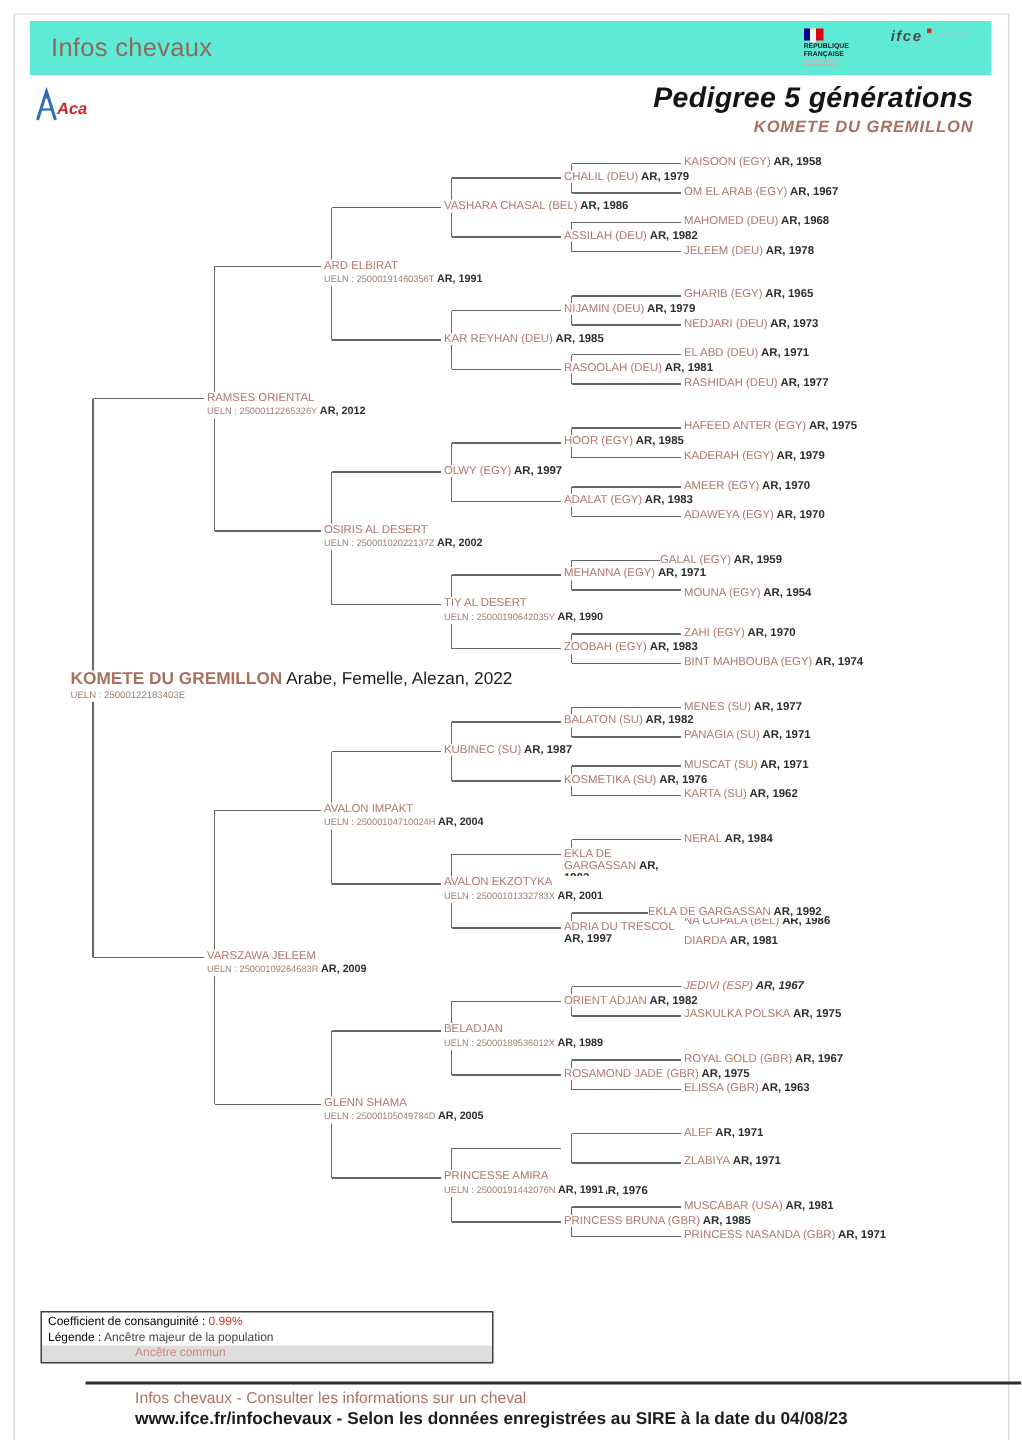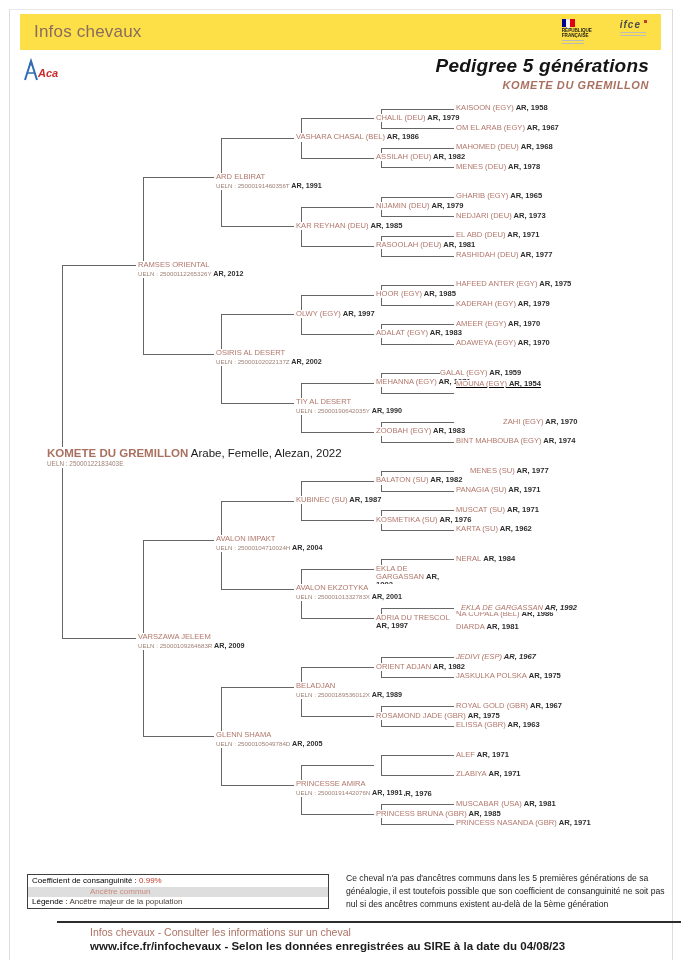--- a/index.html
+++ b/index.html
@@ -2,32 +2,32 @@
 <html><head>
 <meta charset="utf-8">
 <title>Pedigree</title>
 <style>
   html,body{margin:0;padding:0;background:#fff;}
   .page{position:relative;width:681px;height:960px;background:#ffffff;overflow:hidden;
         font-family:"Liberation Sans",sans-serif;}
   .frame{position:absolute;left:9px;top:9px;width:662px;height:951px;
          border-left:1px solid #dcdcdc;border-right:1px solid #dcdcdc;border-top:1px solid #e8e8e8;}
   
-  .topbar{position:absolute;left:20px;top:14px;width:641px;height:36px;background:#fde047;
+  .topbar{position:absolute;left:20px;top:14px;width:641px;height:36px;background:#5eead4;
           display:flex;align-items:center;}
   .topbar-title{font-size:17px;color:#8a6c5e;padding-left:14px;letter-spacing:.2px;}
   .topbar-logos{margin-left:auto;display:flex;align-items:flex-start;gap:18px;padding-right:14px;}
   .rf{display:flex;flex-direction:column;width:40px;}
   .rf-flag{display:flex;width:13px;height:8px;margin-bottom:1px;}
   .rf-flag span{flex:1;height:100%;}
   .rf-b{background:#000091;} .rf-w{background:#f5f5f5;border-top:1px solid #ddd;border-bottom:1px solid #ddd;} .rf-r{background:#e1000f;}
   .rf-text{font-size:4.6px;font-weight:bold;color:#1a1a1a;line-height:5px;width:34px;}
   .rf-motto{margin-top:2px;width:22px;height:6px;
             background:repeating-linear-gradient(#b9b9b9 0 1px,transparent 1px 3px);}
-  .ifce{display:flex;flex-direction:column;align-items:center;}
+  .ifce{display:flex;flex-direction:row;align-items:center;}
   .ifce-text{font-size:10px;font-style:italic;font-weight:bold;color:#4c4c4c;letter-spacing:1px;}
   .ifce-text::after{content:"";display:inline-block;width:3px;height:3px;background:#c23b2e;margin-left:3px;vertical-align:super;}
   .ifce-sub{margin-top:2px;width:26px;height:5px;
             background:repeating-linear-gradient(#bdbdbd 0 1px,transparent 1px 3px);}
   
   .title-block{position:absolute;left:0;top:55px;width:649px;text-align:right;}
   .title-main{font-size:19px;font-style:italic;font-weight:600;color:#141414;letter-spacing:.2px;}
   .title-horse{margin-top:2px;font-size:11px;font-style:italic;font-weight:bold;color:#a9705f;letter-spacing:.6px;}
   
   .aca{position:absolute;left:22px;top:58px;width:46px;height:28px;}
@@ -194,59 +194,59 @@
         <line x1="381" y1="804.8000000000001" x2="381" y2="824.4000000000001"></line>
         <line x1="381" y1="804.8000000000001" x2="454" y2="804.8000000000001"></line>
         <line x1="381" y1="824.4000000000001" x2="454" y2="824.4000000000001"></line>
       </svg>
       <div class="node" style="left: 456px; top: 104px;"><span class="nm">KAISOON (EGY)</span><span class="sx"> AR, 1958</span></div>
       <div class="node" style="left: 376px; top: 113.8px;"><span class="nm">CHALIL (DEU)</span><span class="sx"> AR, 1979</span></div>
       <div class="node" style="left: 456px; top: 123.6px;"><span class="nm">OM EL ARAB (EGY)</span><span class="sx"> AR, 1967</span></div>
       <div class="node" style="left: 296px; top: 133.4px;"><span class="nm">VASHARA CHASAL (BEL)</span><span class="sx"> AR, 1986</span></div>
       <div class="node" style="left: 456px; top: 143.2px;"><span class="nm">MAHOMED (DEU)</span><span class="sx"> AR, 1968</span></div>
       <div class="node" style="left: 376px; top: 153px;"><span class="nm">ASSILAH (DEU)</span><span class="sx"> AR, 1982</span></div>
-      <div class="node" style="left: 456px; top: 162.8px;"><span class="nm">MENES (DEU)</span><span class="sx"> AR, 1978</span></div>
+      <div class="node" style="left: 456px; top: 162.8px;"><span class="nm">JELEEM (DEU)</span><span class="sx"> AR, 1978</span></div>
       <div class="node" style="left: 216px; top: 172.6px;"><span class="nm">ARD ELBIRAT</span><span class="ue">UELN : 25000191460356T<span class="sx"> AR, 1991</span></span></div>
       <div class="node" style="left: 456px; top: 192.2px;"><span class="nm">GHARIB (EGY)</span><span class="sx"> AR, 1965</span></div>
       <div class="node" style="left: 376px; top: 202px;"><span class="nm">NIJAMIN (DEU)</span><span class="sx"> AR, 1979</span></div>
       <div class="node" style="left: 456px; top: 211.8px;"><span class="nm">NEDJARI (DEU)</span><span class="sx"> AR, 1973</span></div>
       <div class="node" style="left: 296px; top: 221.6px;"><span class="nm">KAR REYHAN (DEU)</span><span class="sx"> AR, 1985</span></div>
       <div class="node" style="left: 456px; top: 231.4px;"><span class="nm">EL ABD (DEU)</span><span class="sx"> AR, 1971</span></div>
       <div class="node" style="left: 376px; top: 241.2px;"><span class="nm">RASOOLAH (DEU)</span><span class="sx"> AR, 1981</span></div>
       <div class="node" style="left: 456px; top: 251px;"><span class="nm">RASHIDAH (DEU)</span><span class="sx"> AR, 1977</span></div>
       <div class="node" style="left: 138px; top: 260.8px;"><span class="nm">RAMSES ORIENTAL</span><span class="ue">UELN : 25000112265326Y<span class="sx"> AR, 2012</span></span></div>
       <div class="node" style="left: 456px; top: 280.4px;"><span class="nm">HAFEED ANTER (EGY)</span><span class="sx"> AR, 1975</span></div>
       <div class="node" style="left: 376px; top: 290.2px;"><span class="nm">HOOR (EGY)</span><span class="sx"> AR, 1985</span></div>
       <div class="node" style="left: 456px; top: 300px;"><span class="nm">KADERAH (EGY)</span><span class="sx"> AR, 1979</span></div>
       <div class="node" style="left: 296px; top: 309.8px;"><span class="nm">OLWY (EGY)</span><span class="sx"> AR, 1997</span></div>
       <div class="node" style="left: 456px; top: 319.6px;"><span class="nm">AMEER (EGY)</span><span class="sx"> AR, 1970</span></div>
       <div class="node" style="left: 376px; top: 329.4px;"><span class="nm">ADALAT (EGY)</span><span class="sx"> AR, 1983</span></div>
       <div class="node" style="left: 456px; top: 339.2px;"><span class="nm">ADAWEYA (EGY)</span><span class="sx"> AR, 1970</span></div>
       <div class="node" style="left: 216px; top: 349px;"><span class="nm">OSIRIS AL DESERT</span><span class="ue">UELN : 25000102022137Z<span class="sx"> AR, 2002</span></span></div>
       <div class="node" style="left: 440px; top: 368.6px;"><span class="nm">GALAL (EGY)</span><span class="sx"> AR, 1959</span></div>
       <div class="node" style="left: 376px; top: 378.4px;"><span class="nm">MEHANNA (EGY)</span><span class="sx"> AR, 1971</span></div>
-      <div class="node" style="left: 456px; top: 380px; text-decoration: underline;"><span class="nm">MOUNA (EGY)</span><span class="sx"> AR, 1954</span></div>
+      <div class="node" style="left: 456px; top: 391px;"><span class="nm">MOUNA (EGY)</span><span class="sx"> AR, 1954</span></div>
       <div class="node" style="left: 296px; top: 398px;"><span class="nm">TIY AL DESERT</span><span class="ue">UELN : 25000190642035Y<span class="sx"> AR, 1990</span></span></div>
-      <div class="node" style="left: 456px; top: 417.6px; margin-left: 47px;"><span class="nm">ZAHI (EGY)</span><span class="sx"> AR, 1970</span></div>
+      <div class="node" style="left: 456px; top: 417.6px;"><span class="nm">ZAHI (EGY)</span><span class="sx"> AR, 1970</span></div>
       <div class="node" style="left: 376px; top: 427.4px;"><span class="nm">ZOOBAH (EGY)</span><span class="sx"> AR, 1983</span></div>
       <div class="node" style="left: 456px; top: 437.2px;"><span class="nm">BINT MAHBOUBA (EGY)</span><span class="sx"> AR, 1974</span></div>
       <div class="node root" style="left: 47px; top: 447px;"><span class="nm">KOMETE DU GREMILLON</span><span class="dt"> Arabe, Femelle, Alezan, 2022</span><span class="ue">UELN : 25000122183403E</span></div>
-      <div class="node" style="left: 456px; top: 466.6px; margin-left: 14px;"><span class="nm">MENES (SU)</span><span class="sx"> AR, 1977</span></div>
+      <div class="node" style="left: 456px; top: 466.6px;"><span class="nm">MENES (SU)</span><span class="sx"> AR, 1977</span></div>
       <div class="node" style="left: 376px; top: 476.4px;"><span class="nm">BALATON (SU)</span><span class="sx"> AR, 1982</span></div>
       <div class="node" style="left: 456px; top: 486.2px;"><span class="nm">PANAGIA (SU)</span><span class="sx"> AR, 1971</span></div>
       <div class="node" style="left: 296px; top: 496px;"><span class="nm">KUBINEC (SU)</span><span class="sx"> AR, 1987</span></div>
       <div class="node" style="left: 456px; top: 505.8px;"><span class="nm">MUSCAT (SU)</span><span class="sx"> AR, 1971</span></div>
       <div class="node" style="left: 376px; top: 515.6px;"><span class="nm">KOSMETIKA (SU)</span><span class="sx"> AR, 1976</span></div>
       <div class="node" style="left: 456px; top: 525.4px;"><span class="nm">KARTA (SU)</span><span class="sx"> AR, 1962</span></div>
       <div class="node" style="left: 216px; top: 535.2px;"><span class="nm">AVALON IMPAKT</span><span class="ue">UELN : 25000104710024H<span class="sx"> AR, 2004</span></span></div>
       <div class="node" style="left: 456px; top: 554.8px;"><span class="nm">NERAL</span><span class="sx"> AR, 1984</span></div>
       <div class="node wrap" style="left: 376px; top: 564.6px;"><span class="nm">EKLA DE GARGASSAN</span><span class="sx"> AR, 1992</span></div>
       <div class="node" style="left: 456px; top: 574.4px; margin-top: 36px;"><span class="nm">NA COPALA (BEL)</span><span class="sx"> AR, 1986</span></div>
       <div class="node" style="left: 296px; top: 584.2px;"><span class="nm">AVALON EKZOTYKA</span><span class="ue">UELN : 25000101332783X<span class="sx"> AR, 2001</span></span></div>
-      <div class="node" style="left: 461px; top: 603.8px; font-style: italic;"><span class="nm">EKLA DE GARGASSAN</span><span class="sx"> AR, 1992</span></div>
+      <div class="node" style="left: 432px; top: 603.8px;"><span class="nm">EKLA DE GARGASSAN</span><span class="sx"> AR, 1992</span></div>
       <div class="node wrap" style="left: 376px; top: 613.6px;"><span class="nm">ADRIA DU TRESCOL</span><span class="sx"> AR, 1997</span></div>
       <div class="node" style="left: 456px; top: 623.4px;"><span class="nm">DIARDA</span><span class="sx"> AR, 1981</span></div>
       <div class="node" style="left: 138px; top: 633.2px;"><span class="nm">VARSZAWA JELEEM</span><span class="ue">UELN : 25000109264683R<span class="sx"> AR, 2009</span></span></div>
       <div class="node" style="left: 456px; top: 652.8px; font-style: italic;"><span class="nm">JEDIVI (ESP)</span><span class="sx"> AR, 1967</span></div>
       <div class="node" style="left: 376px; top: 662.6px;"><span class="nm">ORIENT ADJAN</span><span class="sx"> AR, 1982</span></div>
       <div class="node" style="left: 456px; top: 672.4px;"><span class="nm">JASKULKA POLSKA</span><span class="sx"> AR, 1975</span></div>
       <div class="node" style="left: 296px; top: 682.2px;"><span class="nm">BELADJAN</span><span class="ue">UELN : 25000189536012X<span class="sx"> AR, 1989</span></span></div>
       <div class="node" style="left: 456px; top: 701.8px;"><span class="nm">ROYAL GOLD (GBR)</span><span class="sx"> AR, 1967</span></div>
       <div class="node" style="left: 376px; top: 711.6px;"><span class="nm">ROSAMOND JADE (GBR)</span><span class="sx"> AR, 1975</span></div>
       <div class="node" style="left: 456px; top: 721.4px;"><span class="nm">ELISSA (GBR)</span><span class="sx"> AR, 1963</span></div>
@@ -257,27 +257,26 @@
       <div class="node" style="left: 296px; top: 780.2px;"><span class="nm">PRINCESSE AMIRA</span><span class="ue">UELN : 25000191442076N<span class="sx"> AR, 1991</span></span></div>
       <div class="node" style="left: 456px; top: 799.8px;"><span class="nm">MUSCABAR (USA)</span><span class="sx"> AR, 1981</span></div>
       <div class="node" style="left: 376px; top: 809.6px;"><span class="nm">PRINCESS BRUNA (GBR)</span><span class="sx"> AR, 1985</span></div>
       <div class="node" style="left: 456px; top: 819.4px;"><span class="nm">PRINCESS NASANDA (GBR)</span><span class="sx"> AR, 1971</span></div>
     </div>
 
   <div class="legend-box">
     <div class="legend-row">
       <span>Coefficient de consanguinité : </span><span class="coeff-value">0.99%</span>
     </div>
+    <div class="legend-row">
+      <span>Légende : </span><span class="majeur">Ancêtre majeur de la population</span>
+    </div>
     <div class="legend-row commun-row">
       <span>Ancêtre commun</span>
     </div>
-    <div class="legend-row">
-      <span>Légende : </span><span class="majeur">Ancêtre majeur de la population</span>
-    </div>
-  </div>
-
-  <div class="note">Ce cheval n'a pas d'ancêtres communs dans les 5 premières générations de sa généalogie, il est toutefois possible que son coefficient de consanguinité ne soit pas nul si des ancêtres communs existent au-delà de la 5ème génération</div>
+  </div>
+
 
   <div class="footer">
     <div class="footer-line1">Infos chevaux - Consulter les informations sur un cheval</div>
     <div class="footer-line2">www.ifce.fr/infochevaux - Selon les données enregistrées au SIRE à la date du 04/08/23</div>
   </div>
 </div>
 
 </body></html>

